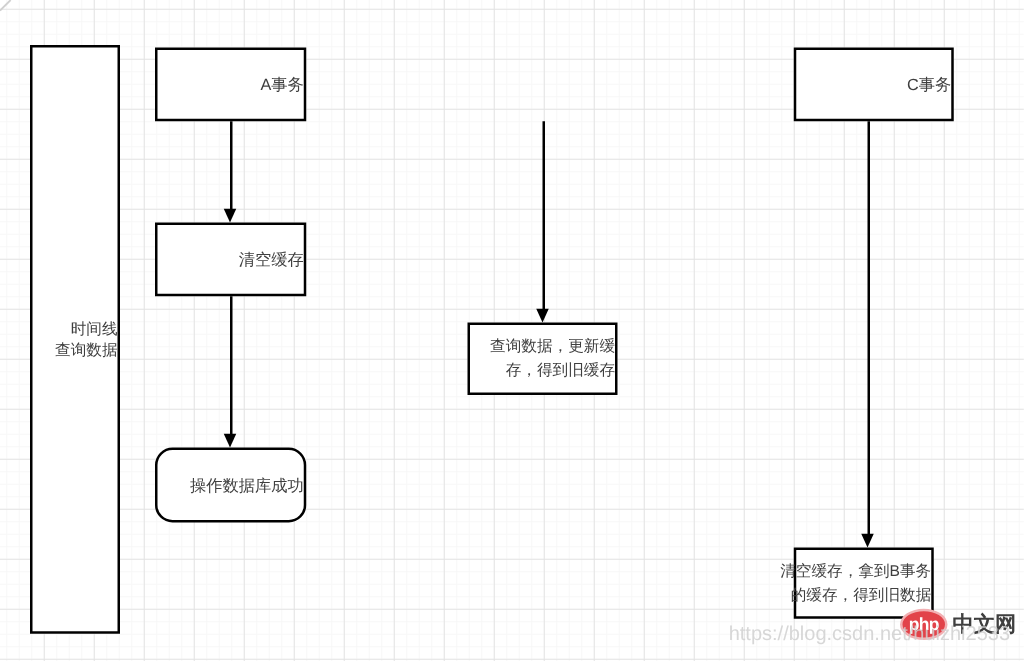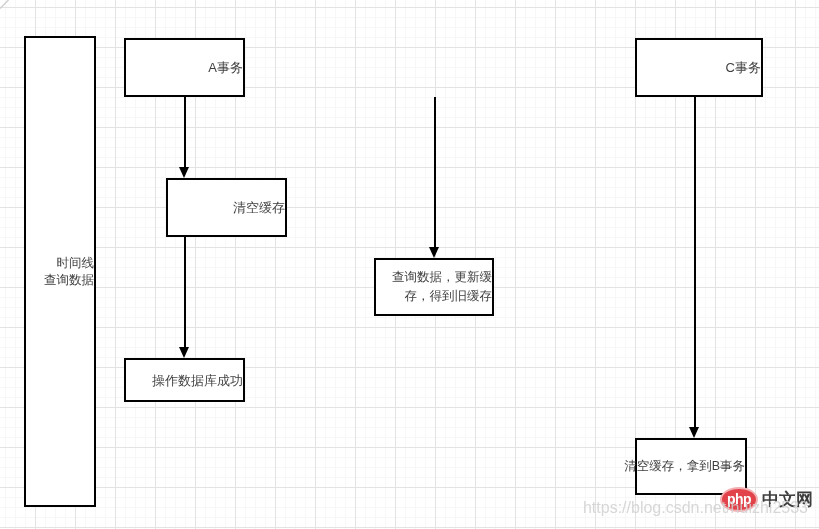--- a/index.html
+++ b/index.html
@@ -28,22 +28,22 @@
     justify-content:center;
     text-align:center;
     color:#3f3f3f;
     font-size:13px;
   }
   .node .line{display:block;white-space:nowrap;line-height:19px;}
   .small-text{font-size:12.5px;}
   #tl{left:24px;top:36px;width:72px;height:471px;}
   #tl .line{line-height:17px;}
   #a0{left:124px;top:38px;width:121px;height:59px;}
-  #a1b{left:124px;top:178px;width:121px;height:59px;margin-left:42px;}
-  #a2b{left:124px;top:358px;width:121px;height:44px;}
+  #a1b{left:124px;top:178px;width:121px;height:59px;}
+  #a2b{left:124px;top:358px;width:121px;height:60px;border-radius:14px;}
   #b0{left:375px;top:38px;width:120px;height:59px;}
   #b1b{left:374px;top:258px;width:120px;height:58px;}
   #c0{left:635px;top:38px;width:128px;height:59px;}
   #c1b{left:635px;top:438px;width:112px;height:57px;}
   .arrow{position:absolute;width:11px;}
   .arrow .shaft{position:absolute;left:4.5px;top:0;width:2px;height:calc(100% - 9px);background:#000;}
   .arrow .head{position:absolute;left:0;bottom:0;width:0;height:0;
     border-left:5.5px solid transparent;border-right:5.5px solid transparent;border-top:11px solid #000;}
   #ar-a1{left:179px;top:97px;height:81px;}
   #ar-a2{left:179px;top:237px;height:121px;}
@@ -98,20 +98,21 @@
   <div class="node small-text" id="b1b">
     <span class="line">查询数据，更新缓</span>
     <span class="line">存，得到旧缓存</span>
   </div>
 
   <div class="node" id="c0">
     <span class="line">C事务</span>
   </div>
   <div class="node small-text" id="c1b">
     <span class="line">清空缓存，拿到B事务</span>
+    <span class="line">的缓存，得到旧数据</span>
   </div>
 
   <div class="arrow" id="ar-a1">
     <div class="shaft"></div>
     <div class="head"></div>
   </div>
   <div class="arrow" id="ar-a2">
     <div class="shaft"></div>
     <div class="head"></div>
   </div>

